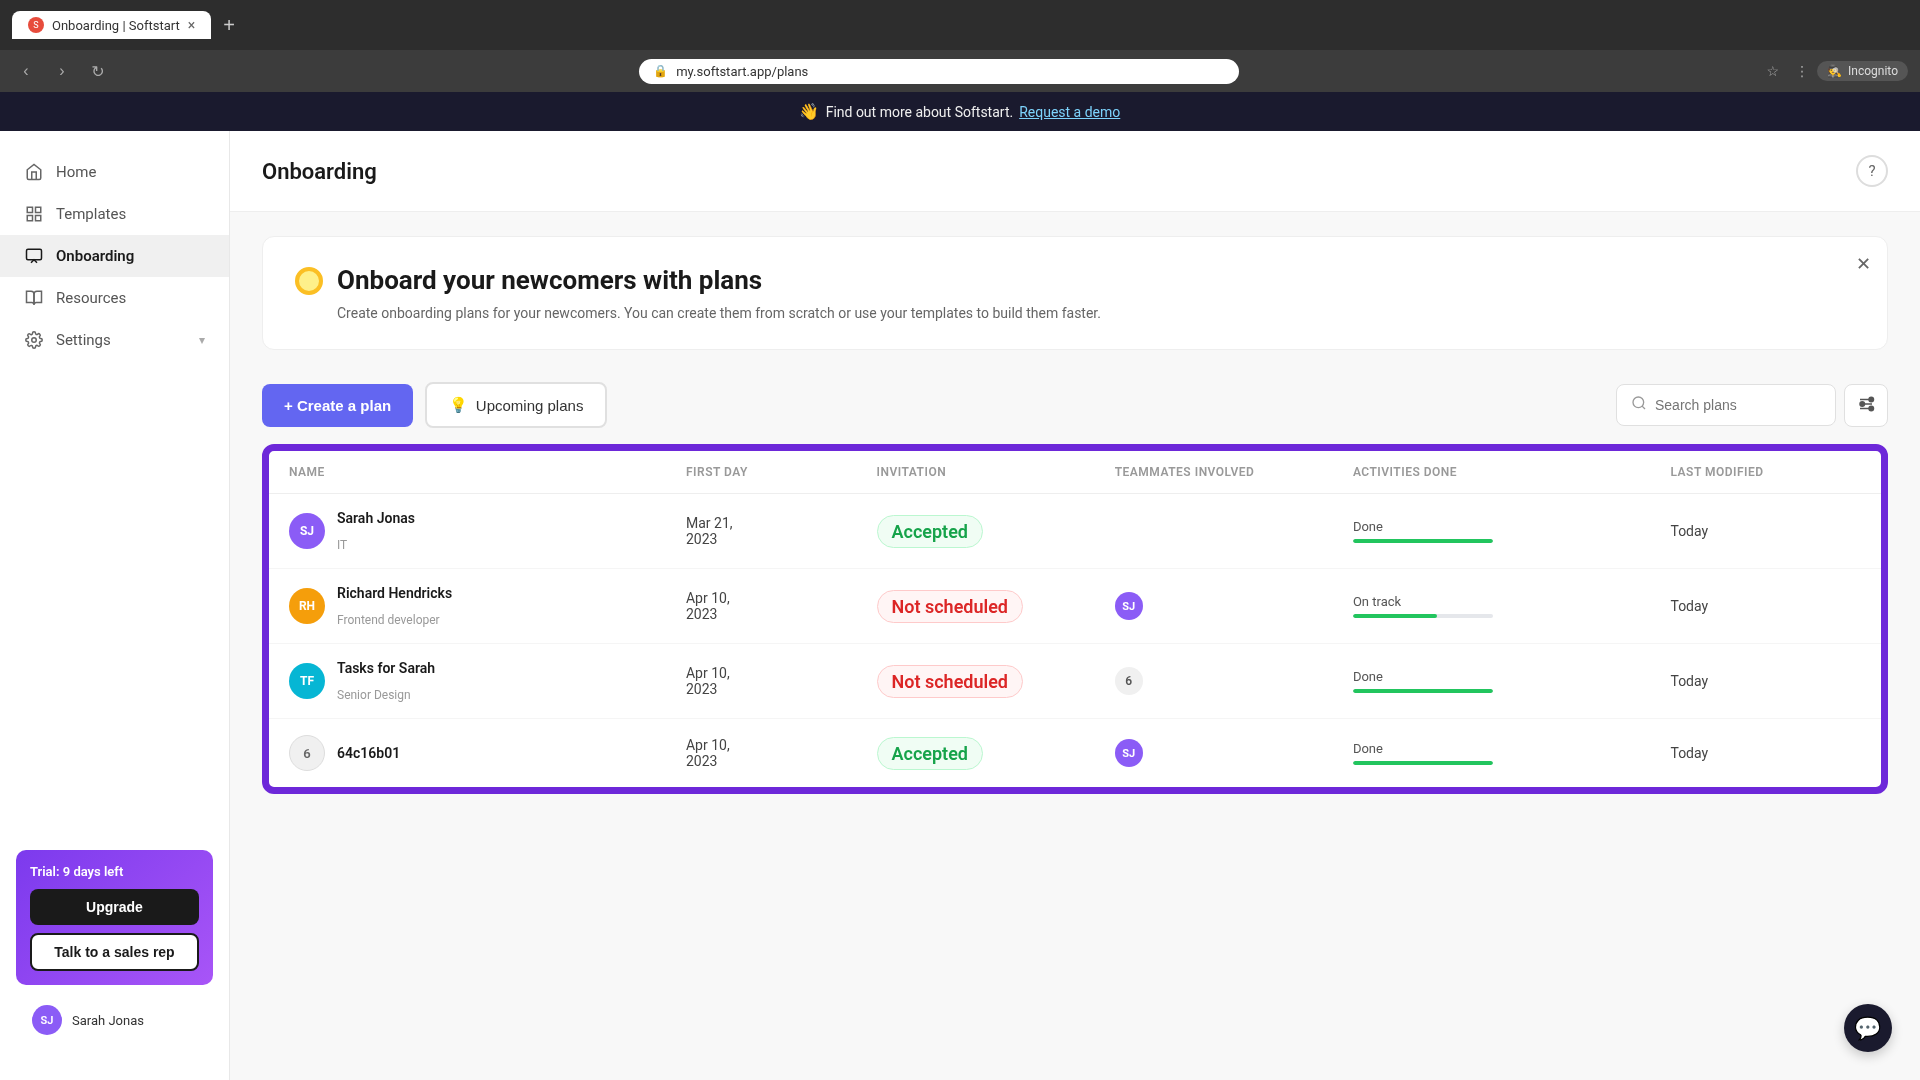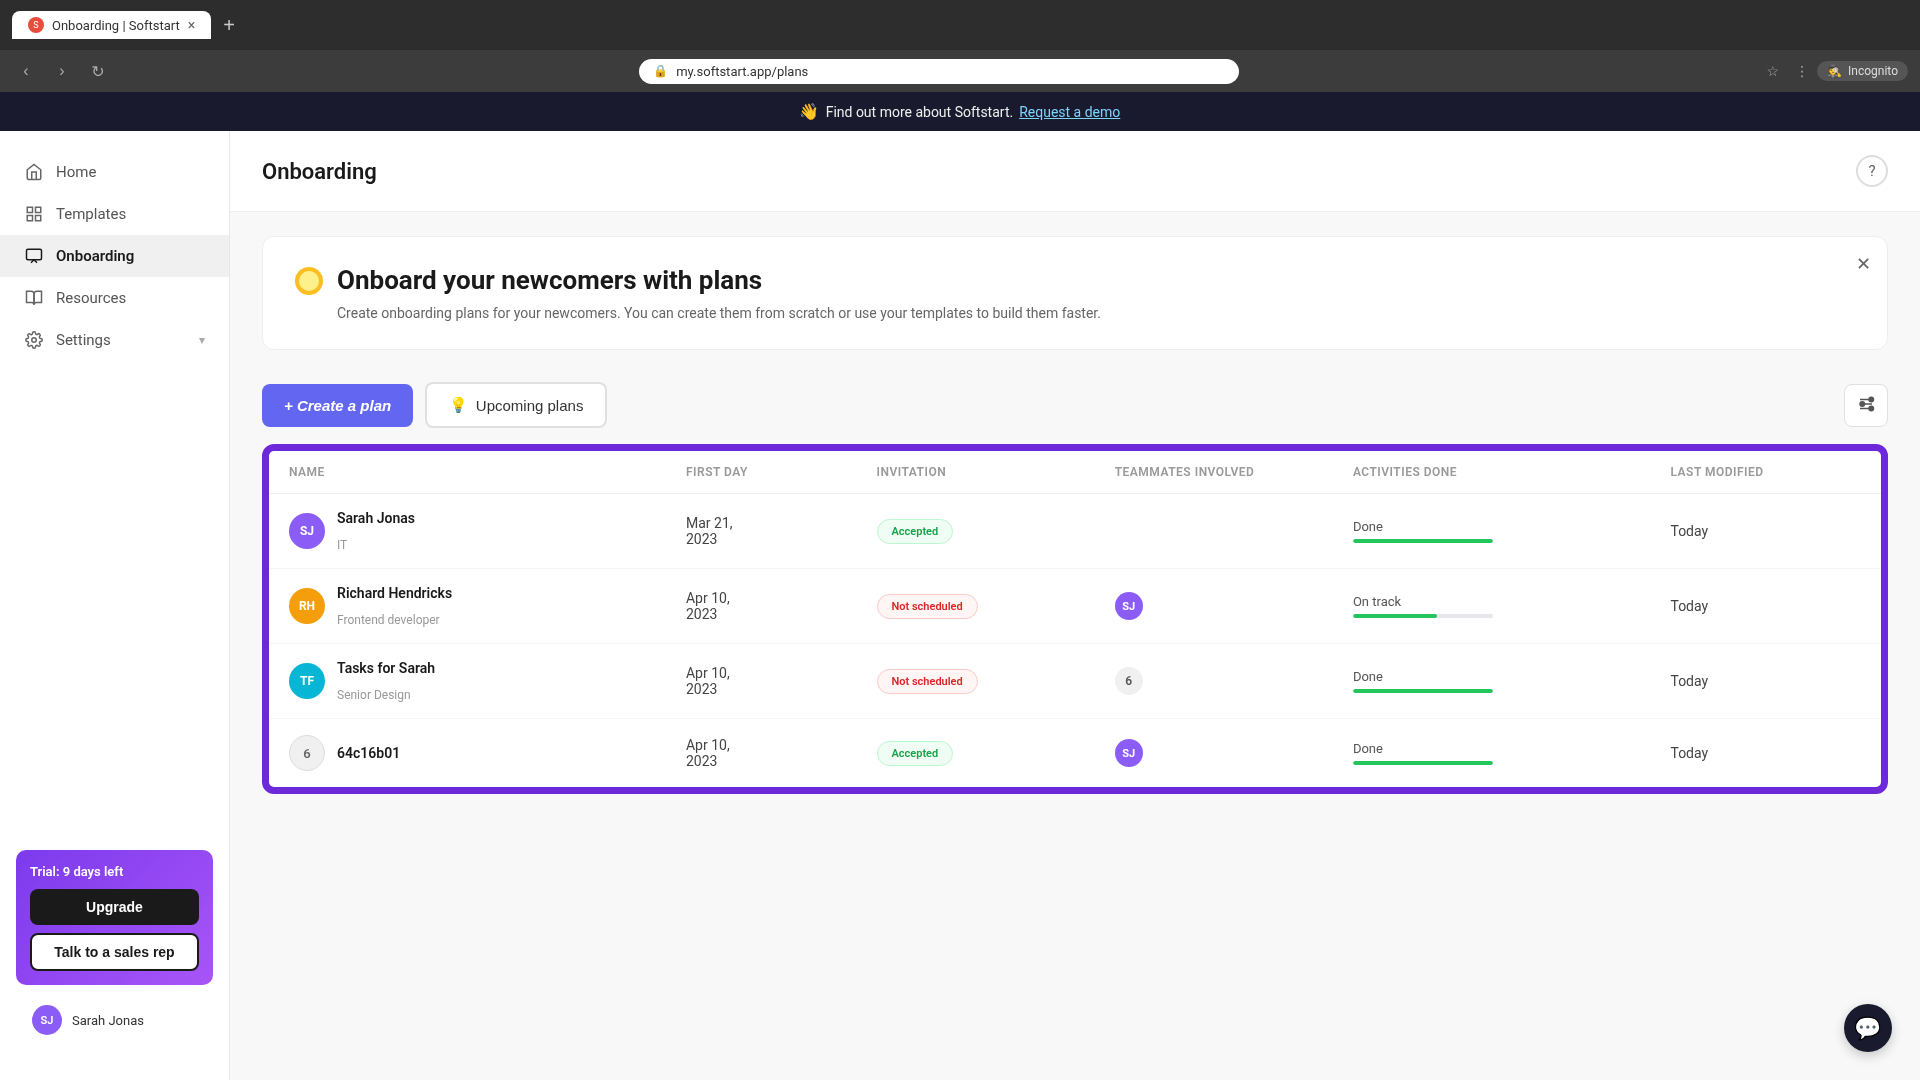--- a/index.html
+++ b/index.html
@@ -52,40 +52,40 @@
     
     .onboarding-card { background: #fff; margin: 24px 32px; border-radius: 12px; padding: 28px 32px; border: 1px solid #eee; position: relative; }
     .onboarding-card .close-btn { position: absolute; top: 16px; right: 16px; background: none; border: none; font-size: 18px; color: #666; cursor: pointer; }
     .onboard-heading { display: flex; align-items: flex-end; gap: 14px; margin-bottom: 10px; }
     .yellow-dot { width: 28px; height: 28px; border-radius: 50%; border: 4px solid #fbbf24; background: #fef08a; flex-shrink: 0; }
     .onboard-heading h2 { font-size: 26px; font-weight: 700; color: #1a1a1a; }
     .onboard-desc { color: #666; font-size: 14px; margin-left: 42px; }
 
     
     .actions-bar { display: flex; align-items: center; gap: 12px; margin: 0 32px 16px; padding-top: 8px; }
-    .create-plan-btn { background: #6366f1; color: #fff; border: none; border-radius: 8px; padding: 13px 22px; font-size: 15px; font-weight: 600; cursor: pointer; display: flex; align-items: flex-end; gap: 8px; font-style: italic; }
+    .create-plan-btn { background: #6366f1; color: #fff; border: none; border-radius: 8px; padding: 13px 22px; font-size: 15px; font-weight: 600; cursor: pointer; display: flex; align-items: flex-end; gap: 8px; }
     .upcoming-btn { background: #fff; color: #333; border: 2px solid #e0e0e0; border-radius: 8px; padding: 12px 22px; font-size: 15px; font-weight: 500; cursor: pointer; display: flex; align-items: center; gap: 8px; }
     .search-bar { margin-left: auto; display: flex; align-items: center; gap: 8px; }
     .search-input-wrap { display: flex; align-items: center; background: #fff; border: 1.5px solid #e0e0e0; border-radius: 8px; padding: 10px 14px; gap: 8px; min-width: 220px; }
     .search-input-wrap input { border: none; outline: none; font-size: 14px; color: #666; background: transparent; width: 160px; }
     .filter-btn { background: #fff; border: 1.5px solid #e0e0e0; border-radius: 8px; padding: 10px 12px; cursor: pointer; display: flex; align-items: center; }
 
     
     .plans-table { margin: 0 32px; background: #fff; border-radius: 12px; border: 7px solid #6d28d9; overflow: hidden; }
     .table-header { display: grid; grid-template-columns: 2.5fr 1.2fr 1.5fr 1.5fr 2fr 1.2fr; padding: 14px 20px; border-bottom: 1px solid #eee; }
     .table-header span { font-size: 12px; font-weight: 600; color: #999; text-transform: uppercase; letter-spacing: 0.5px; }
     .table-row { display: grid; grid-template-columns: 2.5fr 1.2fr 1.5fr 1.5fr 2fr 1.2fr; padding: 16px 20px; border-bottom: 1px solid #f5f5f5; align-items: center; }
     .table-row:last-child { border-bottom: none; }
     .person-cell { display: flex; align-items: center; gap: 12px; }
     .avatar { width: 36px; height: 36px; border-radius: 50%; color: #fff; font-size: 12px; font-weight: 700; display: flex; align-items: center; justify-content: center; flex-shrink: 0; }
     .avatar-num { width: 36px; height: 36px; border-radius: 50%; background: #f0f0f0; color: #666; font-size: 13px; font-weight: 600; display: flex; align-items: center; justify-content: center; border: 1.5px solid #ddd; }
     .person-name { font-size: 14px; font-weight: 600; color: #1a1a1a; }
     .person-role { font-size: 12px; color: #999; margin-top: 12px; }
     .date-cell { font-size: 14px; color: #444; }
-    .badge { display: inline-block; padding: 5px 14px; border-radius: 20px; font-size: 11px; font-weight: 600; }
+    .badge { display: inline-block; padding: 5px 14px; border-radius: 20px; font-size: 18px; font-weight: 600; }
     .badge-accepted { color: #16a34a; background: #f0fdf4; border: 1.5px solid #bbf7d0; }
     .badge-not-scheduled { color: #dc2626; background: #fff5f5; border: 1.5px solid #fecaca; }
     .teammates-cell { display: flex; align-items: center; gap: 4px; }
     .teammate-avatar { width: 28px; height: 28px; border-radius: 50%; color: #fff; font-size: 11px; font-weight: 700; display: flex; align-items: center; justify-content: center; }
     .teammate-count { background: #f0f0f0; border-radius: 50%; width: 28px; height: 28px; font-size: 12px; font-weight: 600; color: #555; display: flex; align-items: center; justify-content: center; }
     .activities-cell { }
     .activity-label { font-size: 13px; color: #555; margin-bottom: 5px; }
     .progress-bar { height: 4px; background: #e5e7eb; border-radius: 2px; overflow: hidden; width: 140px; }
     .progress-fill { height: 100%; background: #22c55e; border-radius: 2px; }
     .last-modified { font-size: 14px; color: #444; }
@@ -225,20 +225,29 @@
 
     <div class="actions-bar">
       <button class="create-plan-btn">
         <span>+ Create a plan</span>
       </button>
       <button class="upcoming-btn">
         <span>💡</span>
         <span>Upcoming plans</span>
       </button>
       <div class="search-bar">
+        <div class="search-input-wrap">
+          <span>
+            <svg width="16" height="16" viewBox="0 0 24 24" fill="none" stroke="#999" stroke-width="2">
+                <circle cx="11" cy="11" r="8"></circle>
+                <line x1="21" y1="21" x2="16.65" y2="16.65"></line>
+              </svg>
+          </span>
+          <input type="text" placeholder="Search plans" style="">
+        </div>
         <button class="filter-btn">
           <span>
             <svg width="18" height="18" viewBox="0 0 24 24" fill="none" stroke="#555" stroke-width="2">
                 <line x1="4" y1="6" x2="16" y2="6"></line>
                 <line x1="8" y1="12" x2="20" y2="12"></line>
                 <line x1="4" y1="18" x2="16" y2="18"></line>
                 <circle cx="19" cy="6" r="3" fill="#555"></circle>
                 <circle cx="7" cy="12" r="3" fill="#555"></circle>
                 <circle cx="19" cy="18" r="3" fill="#555"></circle>
               </svg>

